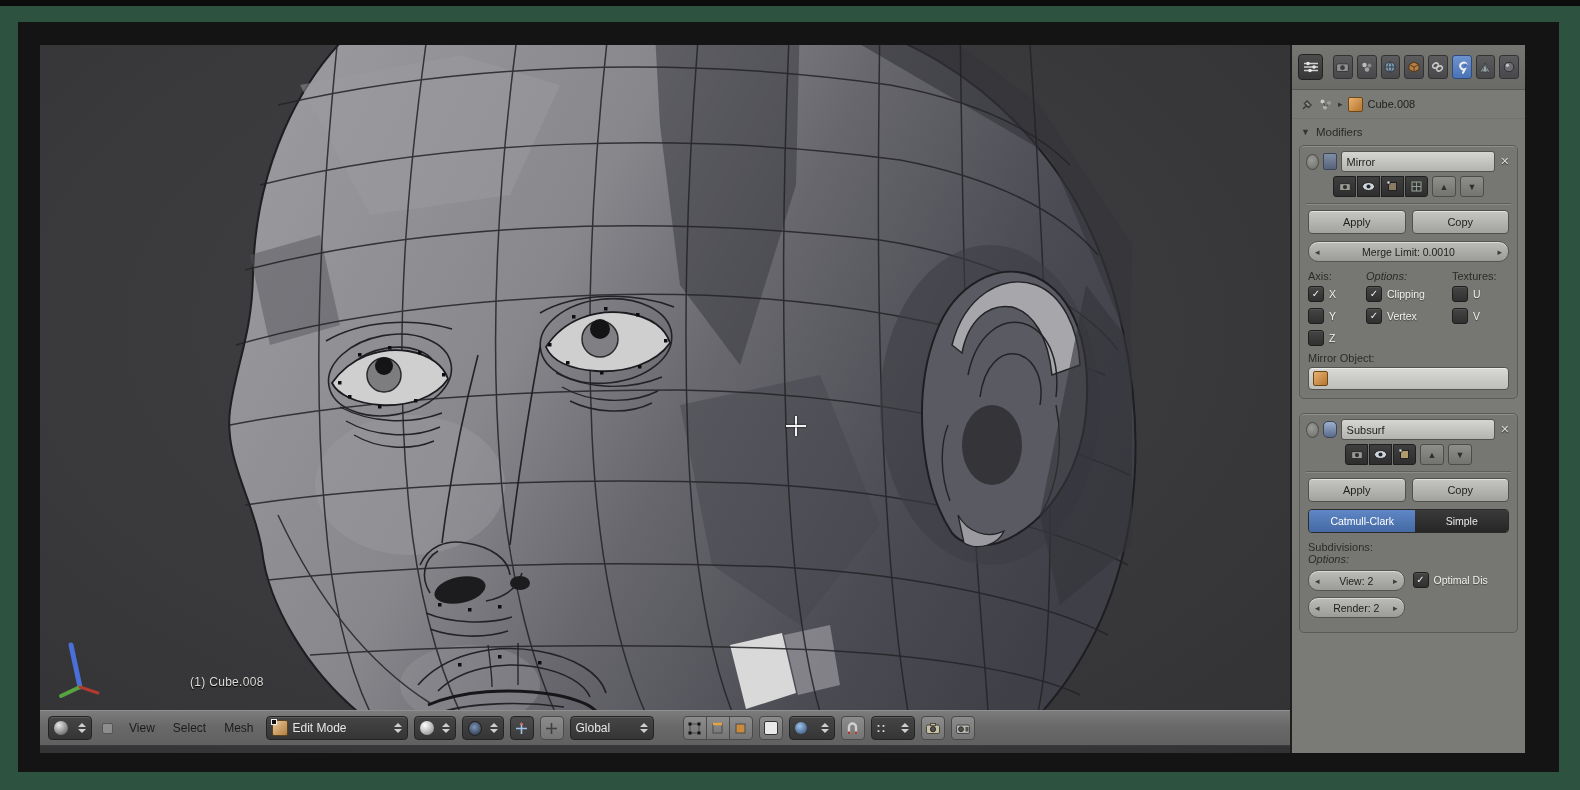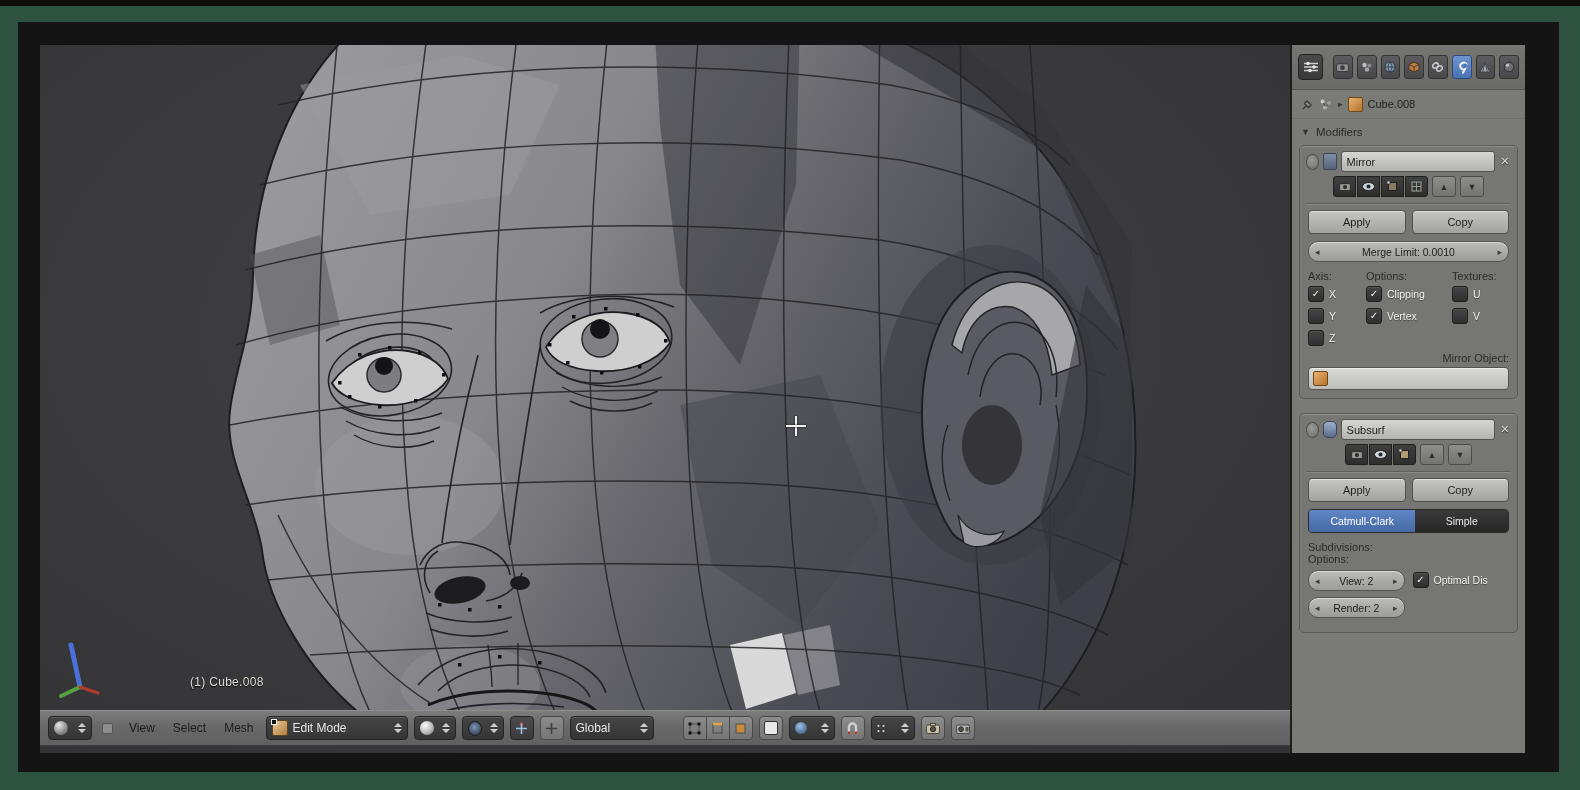--- a/index.html
+++ b/index.html
@@ -116,31 +116,31 @@
   .pill{
     height:19px;border-radius:10px;border:1px solid #555552;
     background:linear-gradient(#bcbcb8,#9b9b97);color:#1d1d1c;
     display:flex;align-items:center;justify-content:space-between;
     padding:0 6px;font-size:10.5px;box-shadow:inset 0 1px 0 #d8d8d4;
   }
   .pill .pa{color:#3c3c3a;font-size:9px;}
   .mergelim{margin:0 2px 8px 2px;}
   .collabels{display:flex;margin:0 2px 4px 2px;color:#2b2b29;}
   .collabels span:nth-child(1){width:58px;}
-  .collabels span:nth-child(2){width:86px;}
+  .collabels span:nth-child(2){width:86px;font-style:italic;}
   .chkrow{display:flex;align-items:center;margin:0 2px 6px 2px;}
   .chk{display:flex;align-items:center;gap:5px;}
   .chk .box{
     width:14px;height:14px;border-radius:3px;background:linear-gradient(#454545,#303030);
     border:1px solid #1e1e1e;color:#f2f2f0;font-size:10px;line-height:13px;text-align:center;
     box-shadow:inset 0 1px 0 rgba(255,255,255,.08);
   }
   .chk .clab{color:#f1f1ee;text-shadow:0 1px 1px rgba(0,0,0,.45);font-size:10.5px;}
   .w58{width:58px;} .w86{width:86px;}
-  .mobj-label{margin:4px 2px 3px 2px;color:#2b2b29;text-align:right;}
+  .mobj-label{margin:4px 2px 3px 2px;color:#2b2b29;}
   .mobj-field{
     height:21px;margin:0 2px;border-radius:4px;border:1px solid #53534f;
     background:linear-gradient(#d9d9d5,#bdbdb9);display:flex;align-items:center;padding:0 4px;gap:5px;
     box-shadow:inset 0 1px 0 #ecece8;
   }
   .seg{display:flex;margin:0 2px 8px 2px;height:22px;border-radius:4px;overflow:hidden;border:1px solid #2a2a2a;}
   .seg .cc{flex:1.15;background:linear-gradient(#5f86c6,#456aa4);color:#fff;display:flex;align-items:center;justify-content:center;font-size:10.5px;}
   .seg .sm{flex:1;background:linear-gradient(#3a3a3a,#262626);color:#e8e8e6;display:flex;align-items:center;justify-content:center;font-size:10.5px;}
   .subgrid{display:flex;margin:0 2px;gap:8px;}
   .subcol{flex:1;}

